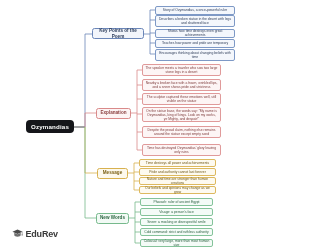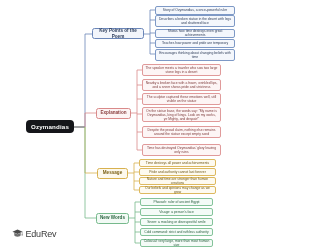--- a/index.html
+++ b/index.html
@@ -60,21 +60,21 @@
   .leaf.amber {border-color:#ddb95f;background:#fdfaf0;color:#6f5715;}
   .leaf.green {border-color:#84c39a;background:#f4fbf7;color:#2a6040;}
 
   
   .logo{
     position:absolute;
     left:12px;top:228px;
     display:flex;align-items:center;gap:2.5px;
   }
   .logo-text{
-    font-size:9px;font-weight:normal;color:#3a3a3a;letter-spacing:-0.2px;
+    font-size:9px;font-weight:bold;color:#3a3a3a;letter-spacing:-0.2px;
   }
   .cap-icon{display:block;}
 </style>
 </head>
 <body>
 
 <div id="mindmap">
 
   <svg class="svg-layer" viewBox="0 0 239 250">
 

